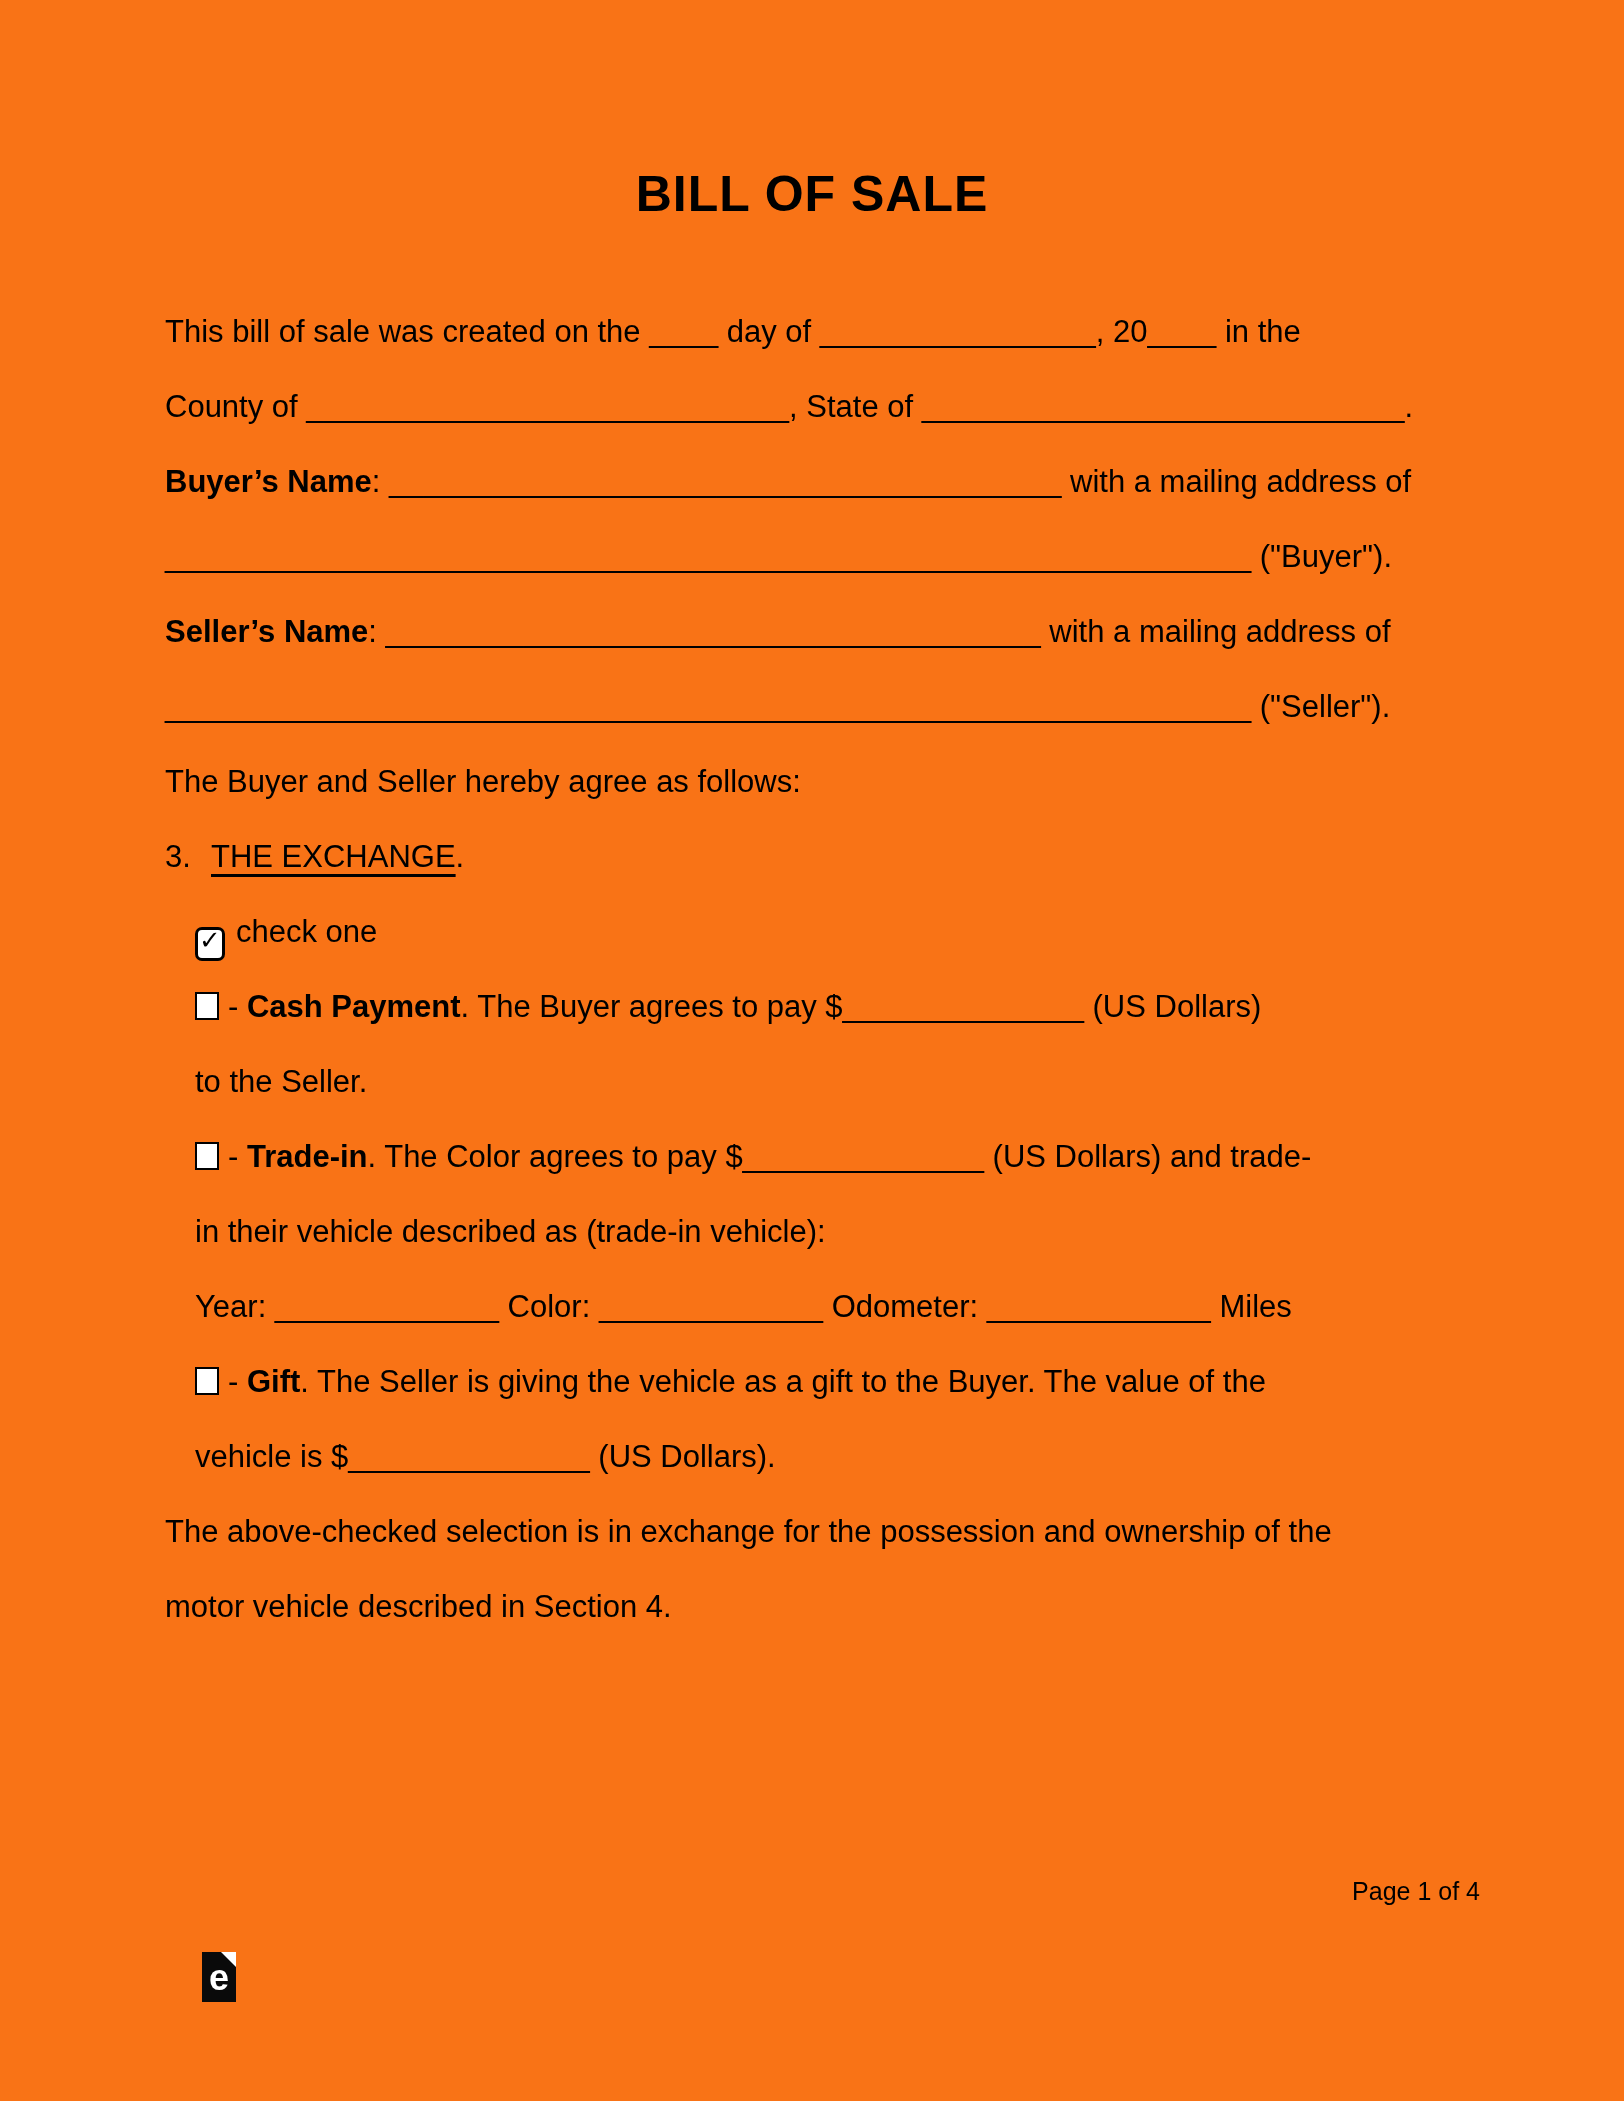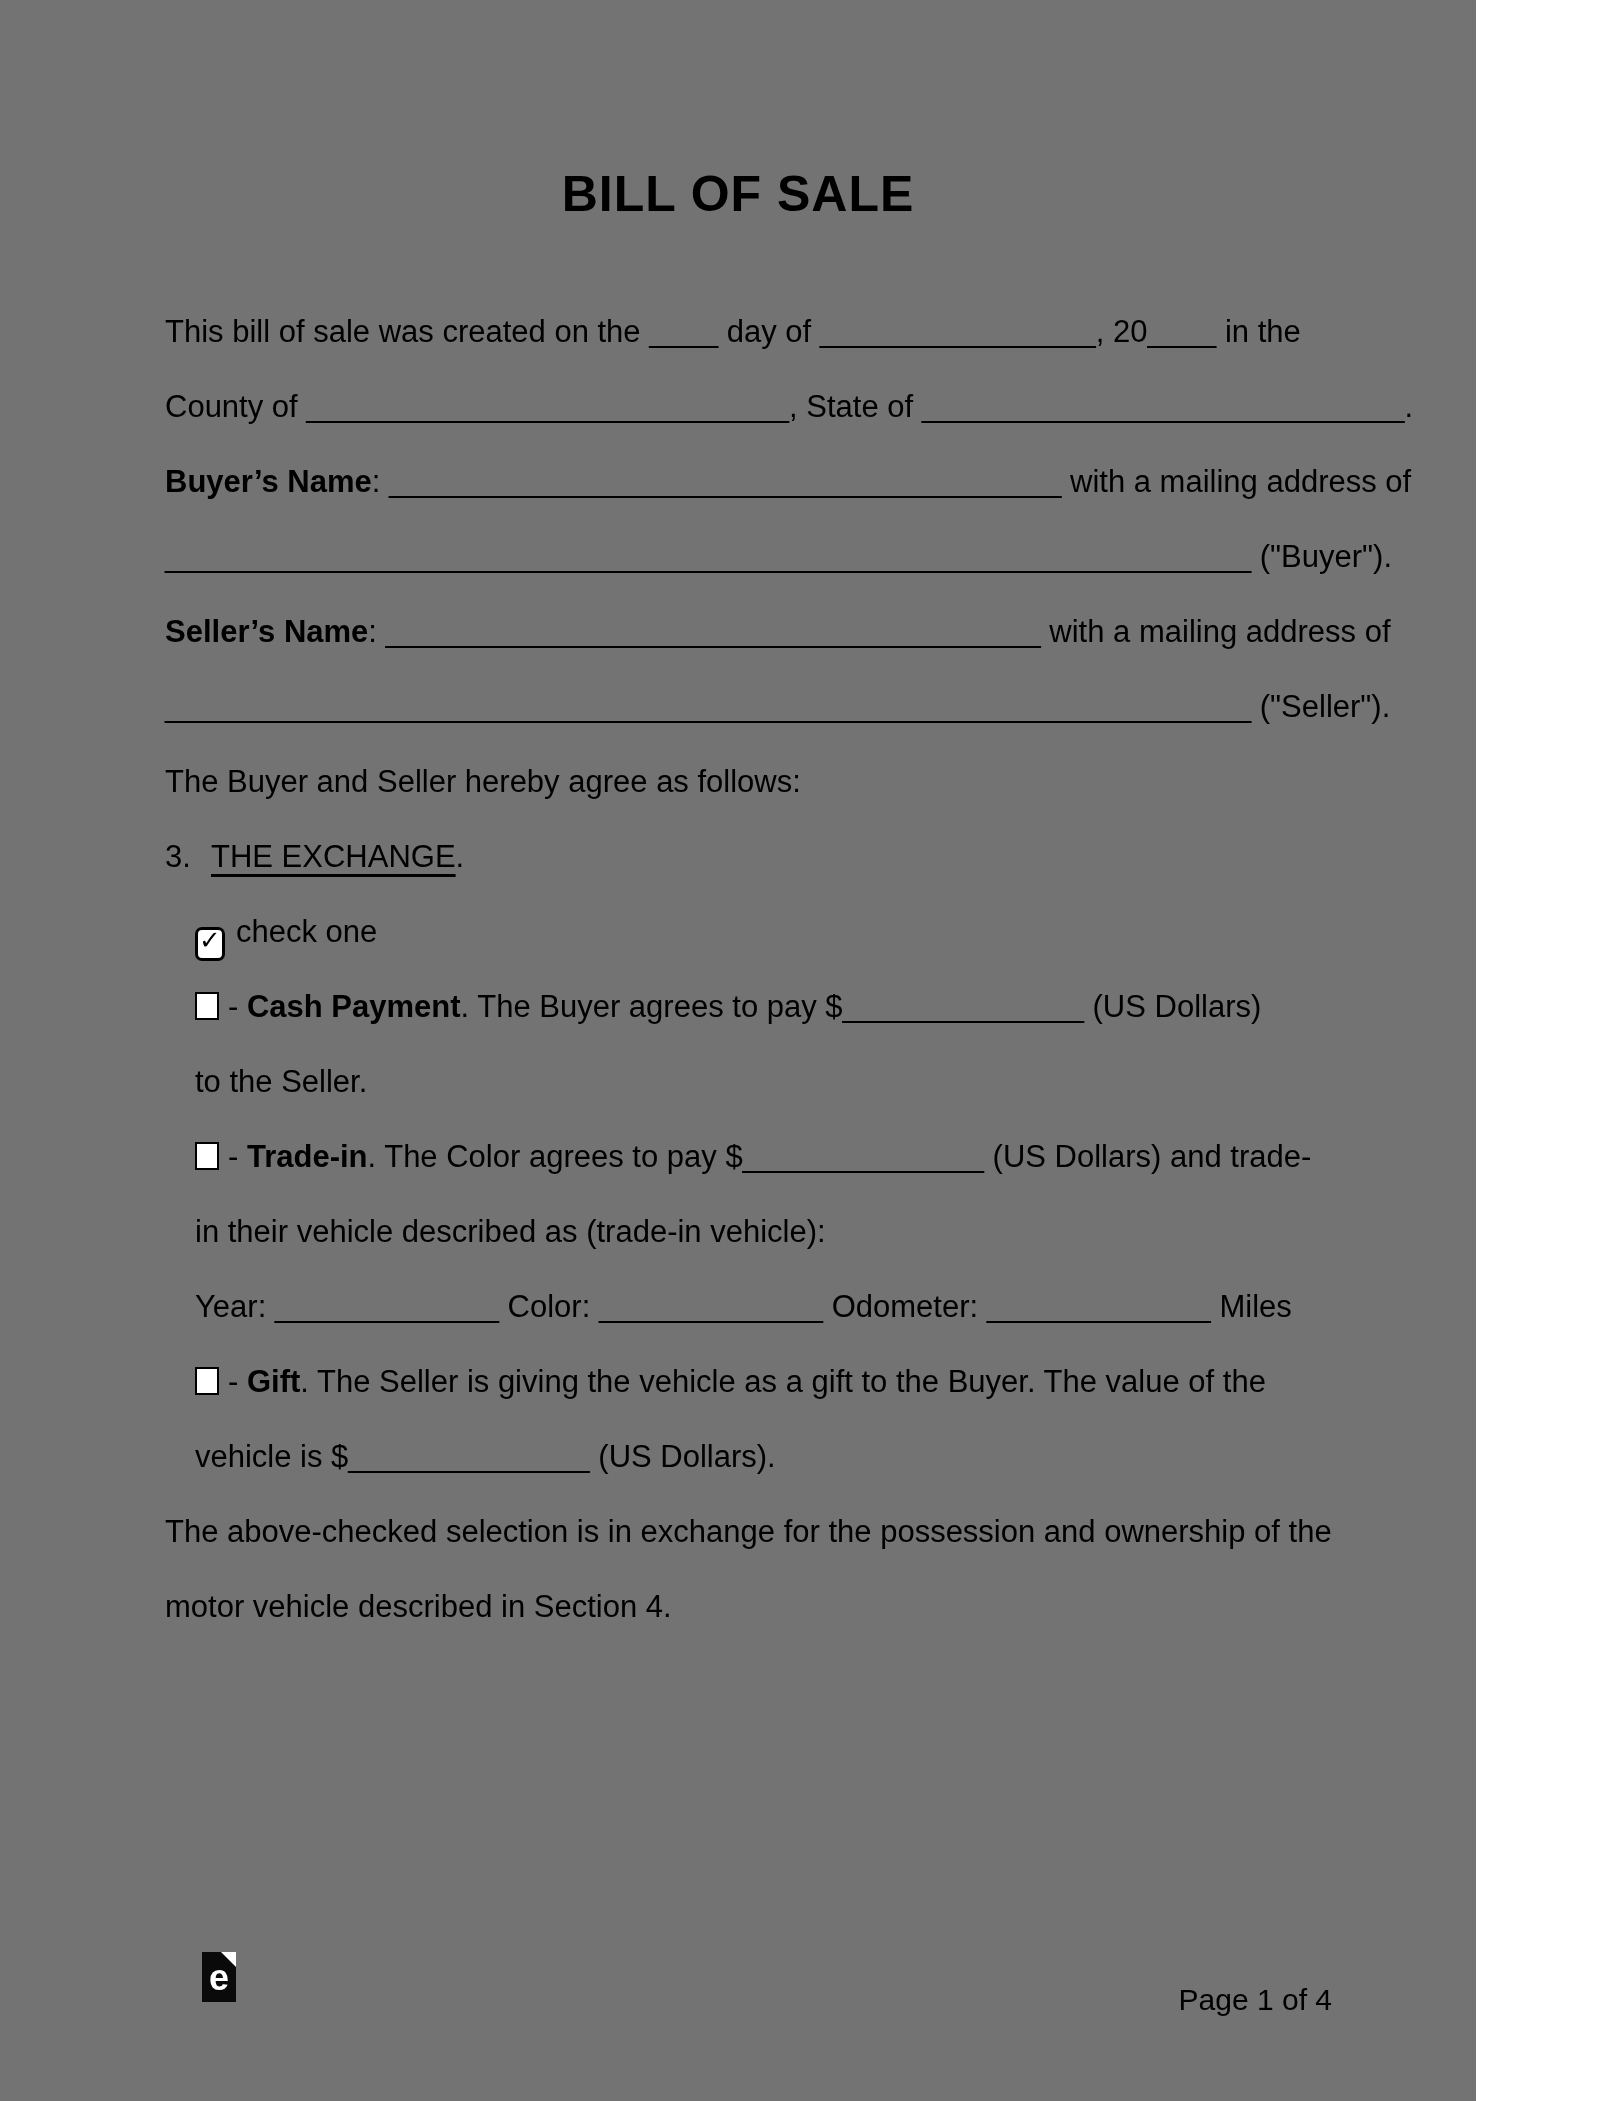--- a/index.html
+++ b/index.html
@@ -9,23 +9,23 @@
   }
   body {
     width: 1624px;
     height: 2101px;
     overflow: hidden;
     font-family: "Liberation Sans", sans-serif;
     color: #000000;
   }
   .page {
     position: relative;
-    width: 1476px;
+    width: 1624px;
     height: 2101px;
-    background: #737373;
+    background: #f97316;
   }
   .title {
     position: absolute;
     top: 166px;
     left: 0;
     width: 100%;
     text-align: center;
     font-size: 50px;
     font-weight: bold;
     letter-spacing: 1px;
@@ -78,23 +78,23 @@
   .cb-checked .tick {
     display: block;
     font-family: "DejaVu Sans", sans-serif;
     font-weight: bold;
     font-size: 26px;
     line-height: 27px;
     margin-top: -3px;
   }
   .footer-page {
     position: absolute;
-    top: 1985px;
+    top: 1876px;
     right: 144px;
-    font-size: 30px;
+    font-size: 25px;
     line-height: 30px;
   }
   .logo {
     position: absolute;
     top: 1952px;
     left: 202px;
     width: 34px;
     height: 50px;
     background: #0a0a0a;
   }

